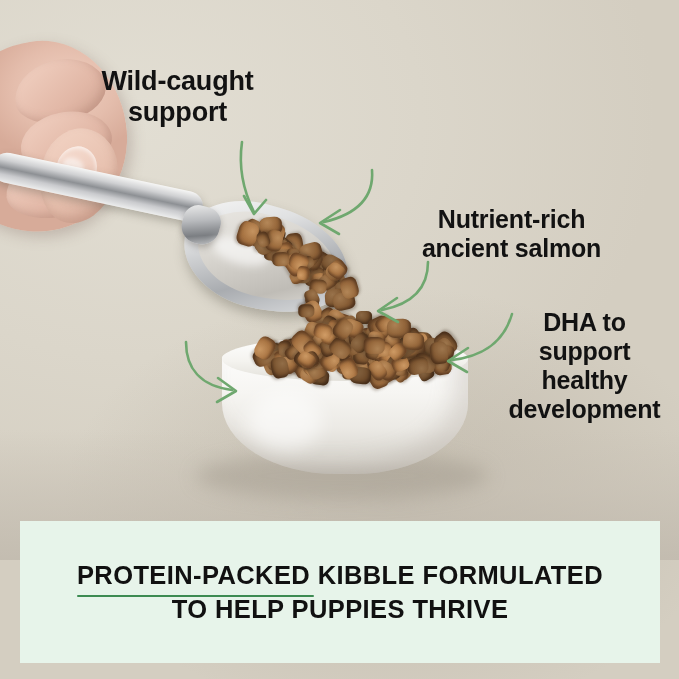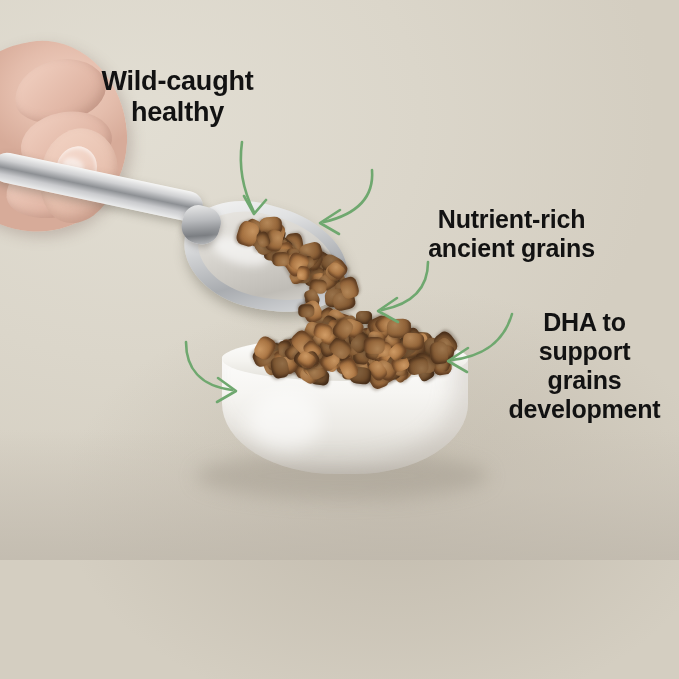--- a/index.html
+++ b/index.html
@@ -504,22 +504,26 @@
 
       <path d="M186 342 C 186 368, 200 386, 232 390"></path>
       <path d="M218 378 L 236 391 L 217 402"></path>
 
       <path d="M512 314 C 504 342, 484 356, 452 360"></path>
       <path d="M468 348 L 448 361 L 467 372"></path>
     </g>
   </svg>
 
   <div class="label" id="lbl-salmon">Wild-caught
-healthy</div>
+support</div>
   <div class="label" id="lbl-grains">Nutrient-rich
-ancient grains</div>
+ancient salmon</div>
   <div class="label" id="lbl-dha">DHA to
 support
-grains
+healthy
 development</div>
 
+  <div class="banner">
+    <div class="banner-line"><span class="underlined">PROTEIN-PACKED</span><span> KIBBLE FORMULATED</span></div>
+    <div class="banner-line">TO HELP PUPPIES THRIVE</div>
+  </div>
 
 </div>
 
 </body></html>

